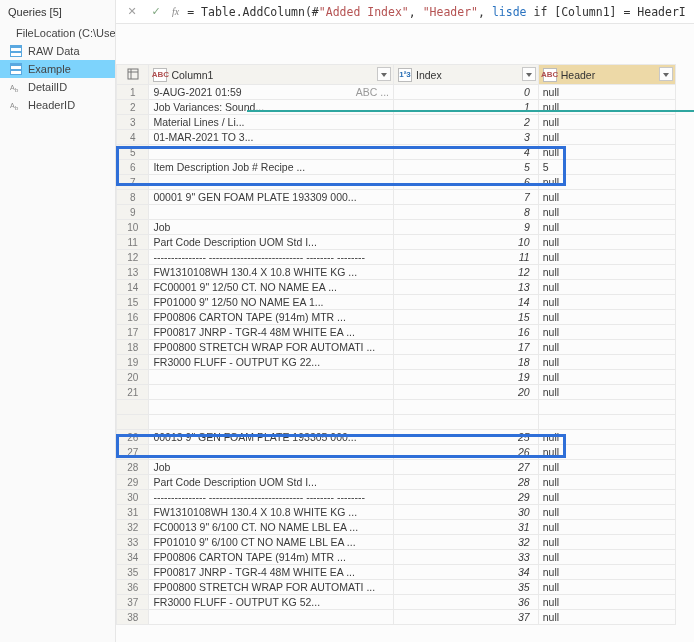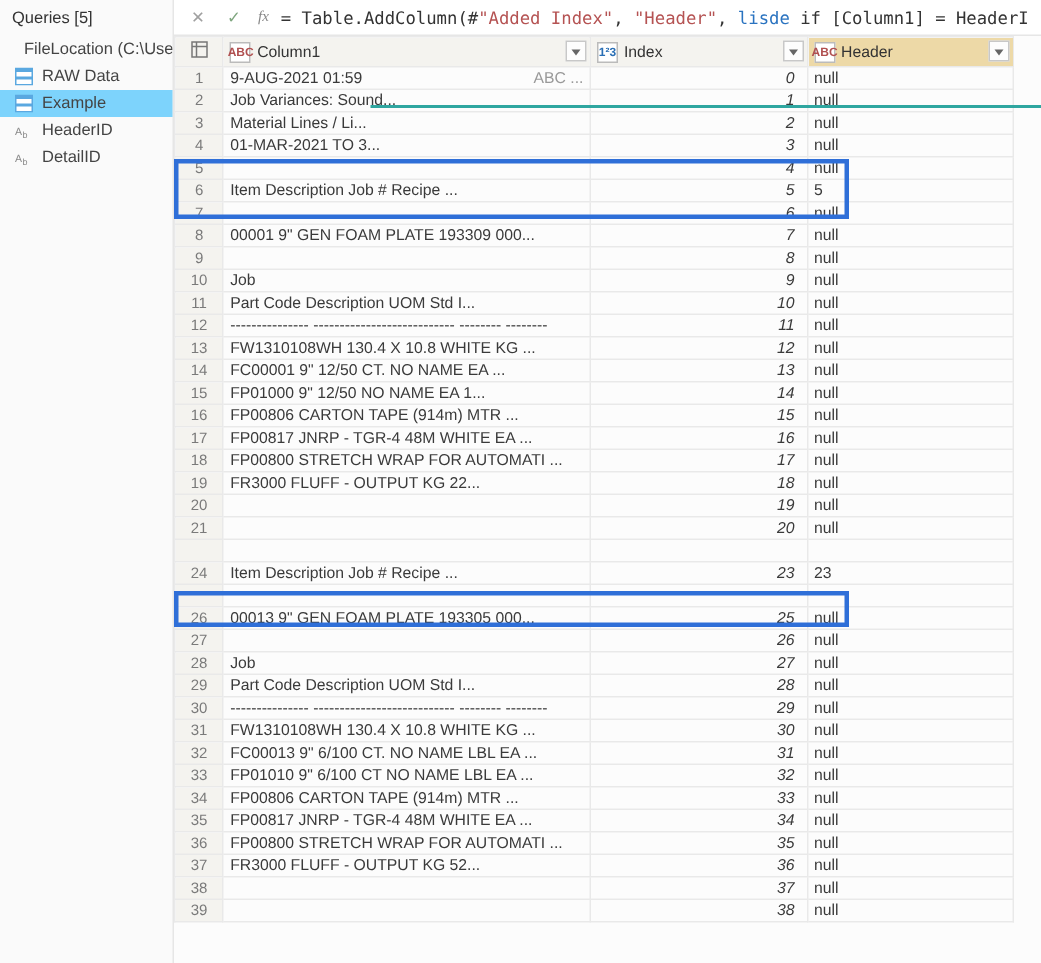--- a/index.html
+++ b/index.html
@@ -20,21 +20,21 @@
   .formula-bar { display: flex; align-items: center; height: 24px; border-bottom: 1px solid #e6e6e6; padding: 0 8px; gap: 8px; background: #fff; }
   .fb-btn { width: 16px; height: 16px; display: flex; align-items: center; justify-content: center; color: #888; font-family: 'Segoe UI', sans-serif; }
   .fb-x { color: #a0a0a0; }
   .fb-chk { color: #7fa67f; }
   .fx-label { font-style: italic; font-family: Georgia, serif; font-size: 10px; color: #888; }
   .formula-text { flex: 1; font-family: Consolas, monospace; font-size: 11.5px; white-space: nowrap; overflow: hidden; }
   .formula-text .str { color: #b55353; }
   .formula-text .kw  { color: #2a73c0; }
 
   
-  .grid-wrap { flex: 1; overflow: hidden; position: relative; }
+  .grid-wrap { flex: 1; overflow: hidden; position: relative; margin-top: 40px; }
   table { border-collapse: collapse; width: 560px; table-layout: fixed; }
   th, td { border: 1px solid #e9e9e9; height: 15px; padding: 0 4px; font-size: 10.5px; vertical-align: middle; overflow: hidden; white-space: nowrap; text-overflow: ellipsis; }
   th { background: #f4f3ef; height: 20px; position: relative; }
   col.rownum { width: 26px; }
   col.col1 { width: 196px; }
   col.idx  { width: 116px; }
   col.hdr  { width: 110px; }
 
   td.rownum { background: #f4f3ef; text-align: center; color: #7a7a7a; font-size: 10px; }
   td.idx-cell { text-align: right; font-style: italic; color: #3a3a3a; padding-right: 8px; }
@@ -85,28 +85,28 @@
             <rect x="1" y="3" width="10" height="3" fill="#fff"></rect>
             <rect x="1" y="8" width="10" height="3" fill="#fff"></rect>
           </svg>
           <span>Example</span>
         </div>
         <div class="query-item">
           <svg class="q-icon" viewBox="0 0 12 12">
             <text x="0" y="9" font-size="7" fill="#888">A</text>
             <text x="5" y="11" font-size="6" fill="#888">b</text>
           </svg>
-          <span>HeaderID</span>
+          <span>DetailID</span>
         </div>
         <div class="query-item">
           <svg class="q-icon" viewBox="0 0 12 12">
             <text x="0" y="9" font-size="7" fill="#888">A</text>
             <text x="5" y="11" font-size="6" fill="#888">b</text>
           </svg>
-          <span>DetailID</span>
+          <span>HeaderID</span>
         </div>
       </div>
   </div>
 
   <div class="right">
 
     <div class="formula-bar">
       <span class="fb-btn fb-x">✕</span>
       <span class="fb-btn fb-chk">✓</span>
       <span class="fx-label">fx</span>
@@ -283,26 +283,20 @@
               <td class="idx-cell">20</td>
               <td class="hdr-cell">null</td>
             </tr>
             <tr>
               <td class="rownum"></td>
               <td class="col1-cell"></td>
               <td class="idx-cell"></td>
               <td class="hdr-cell"></td>
             </tr>
             <tr>
-              <td class="rownum">24</td>
-              <td class="col1-cell">Item       Description              Job #   Recipe            ...</td>
-              <td class="idx-cell">23</td>
-              <td class="hdr-cell">23</td>
-            </tr>
-            <tr>
               <td class="rownum"></td>
               <td class="col1-cell"></td>
               <td class="idx-cell"></td>
               <td class="hdr-cell"></td>
             </tr>
             <tr>
               <td class="rownum">26</td>
               <td class="col1-cell">00013     9" GEN FOAM PLATE        193305 000...</td>
               <td class="idx-cell">25</td>
               <td class="hdr-cell">null</td>
@@ -372,26 +366,20 @@
               <td class="col1-cell">FR3000        FLUFF - OUTPUT              KG     52...</td>
               <td class="idx-cell">36</td>
               <td class="hdr-cell">null</td>
             </tr>
             <tr>
               <td class="rownum">38</td>
               <td class="col1-cell"></td>
               <td class="idx-cell">37</td>
               <td class="hdr-cell">null</td>
             </tr>
-            <tr>
-              <td class="rownum">39</td>
-              <td class="col1-cell"></td>
-              <td class="idx-cell">38</td>
-              <td class="hdr-cell">null</td>
-            </tr>
           </tbody>
       </table>
 
       <div class="blue-box" style="left:0px; top:82px; width:450px; height:40px;"></div>
       <div class="blue-box" style="left:0px; top:370px; width:450px; height:24px;"></div>
 
     </div>
 
   </div>
 </div>

